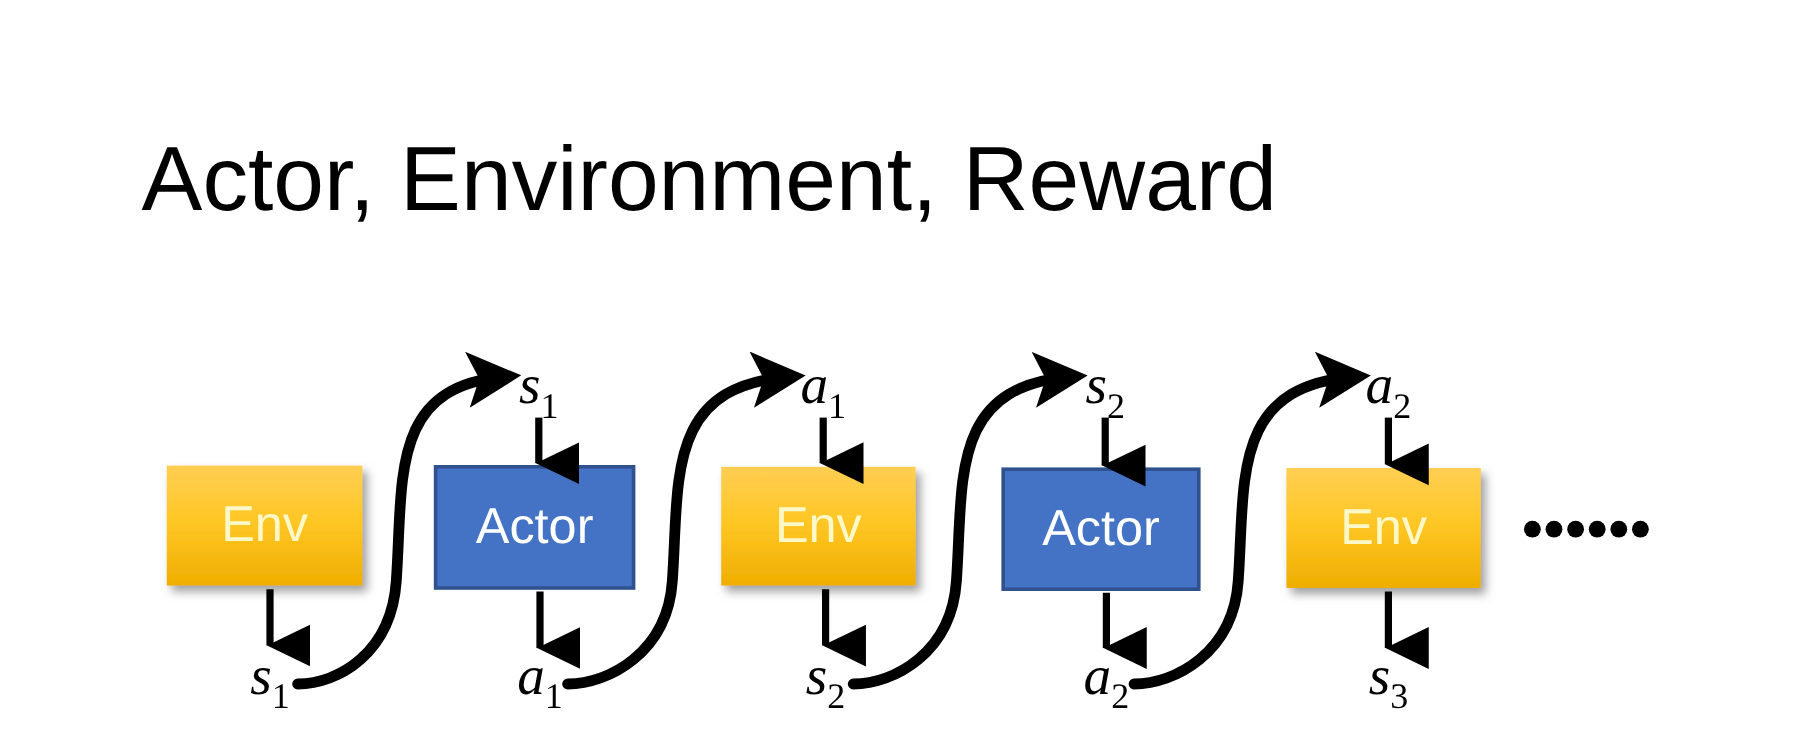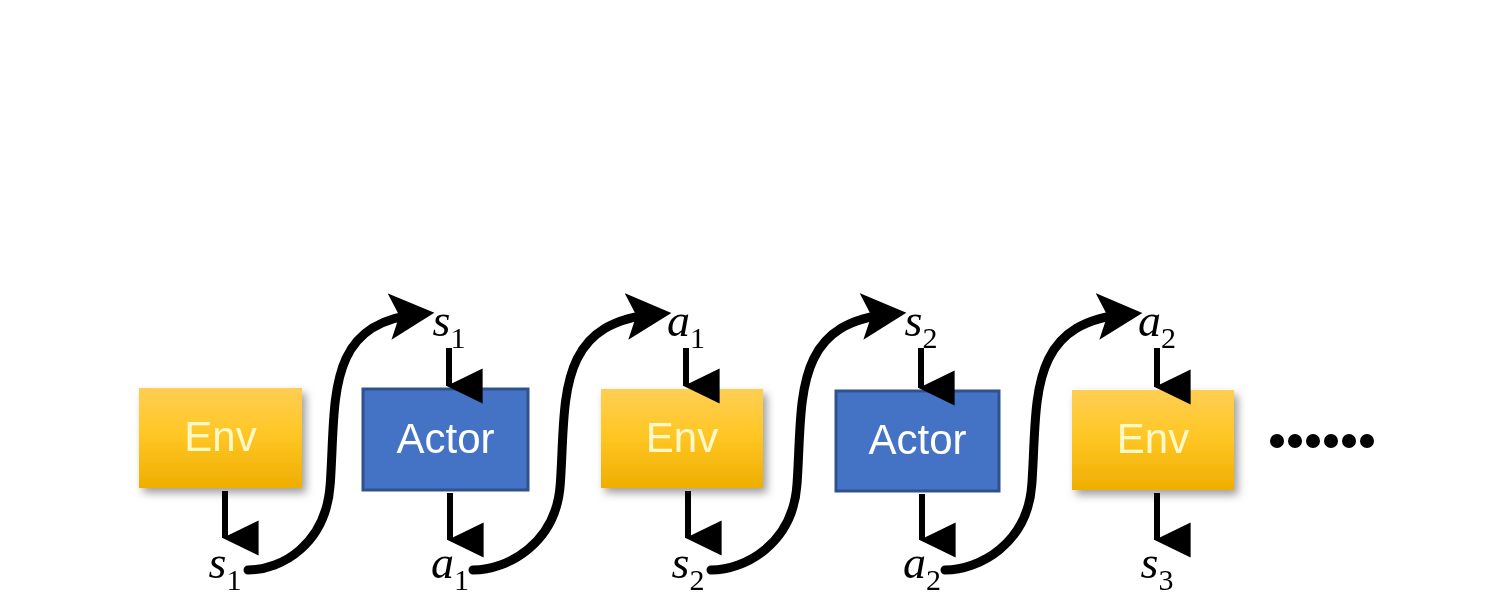--- a/index.html
+++ b/index.html
@@ -69,20 +69,21 @@
   }
   .ellipsis-dot {
     fill: #000000;
   }
 </style>
 </head>
 <body>
 
 <div id="slide">
 
+  <div id="slide-title">Actor, Environment, Reward</div>
 
   <svg id="diagram" viewBox="0 0 1500 608">
     <defs>
       <linearGradient id="envGrad" x1="0" y1="0" x2="0" y2="1">
         <stop offset="0%" stop-color="#FFCE53"></stop>
         <stop offset="45%" stop-color="#FFC726"></stop>
         <stop offset="100%" stop-color="#EFAE00"></stop>
       </linearGradient>
       <filter id="boxShadow" x="-30%" y="-30%" width="170%" height="170%">
         <feDropShadow dx="4" dy="5" stdDeviation="4" flood-color="#777777" flood-opacity="0.7"></feDropShadow>

